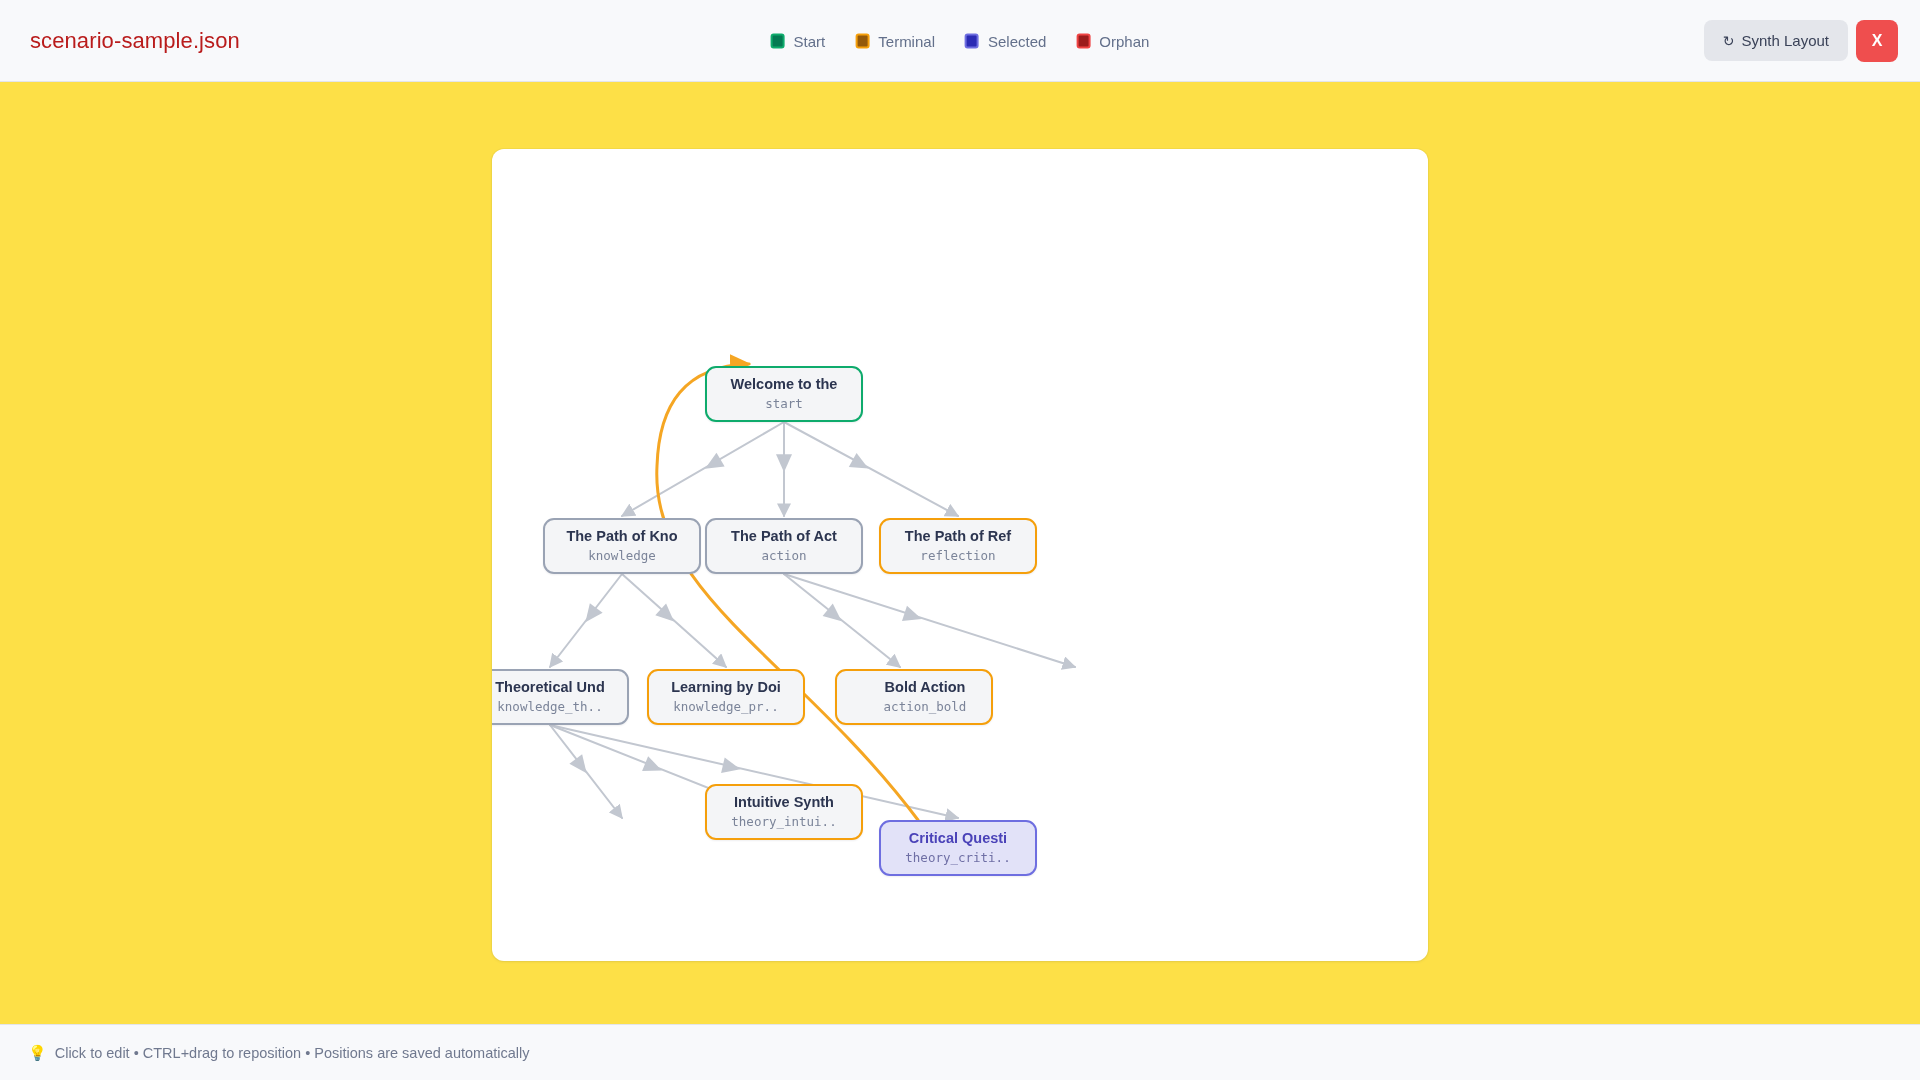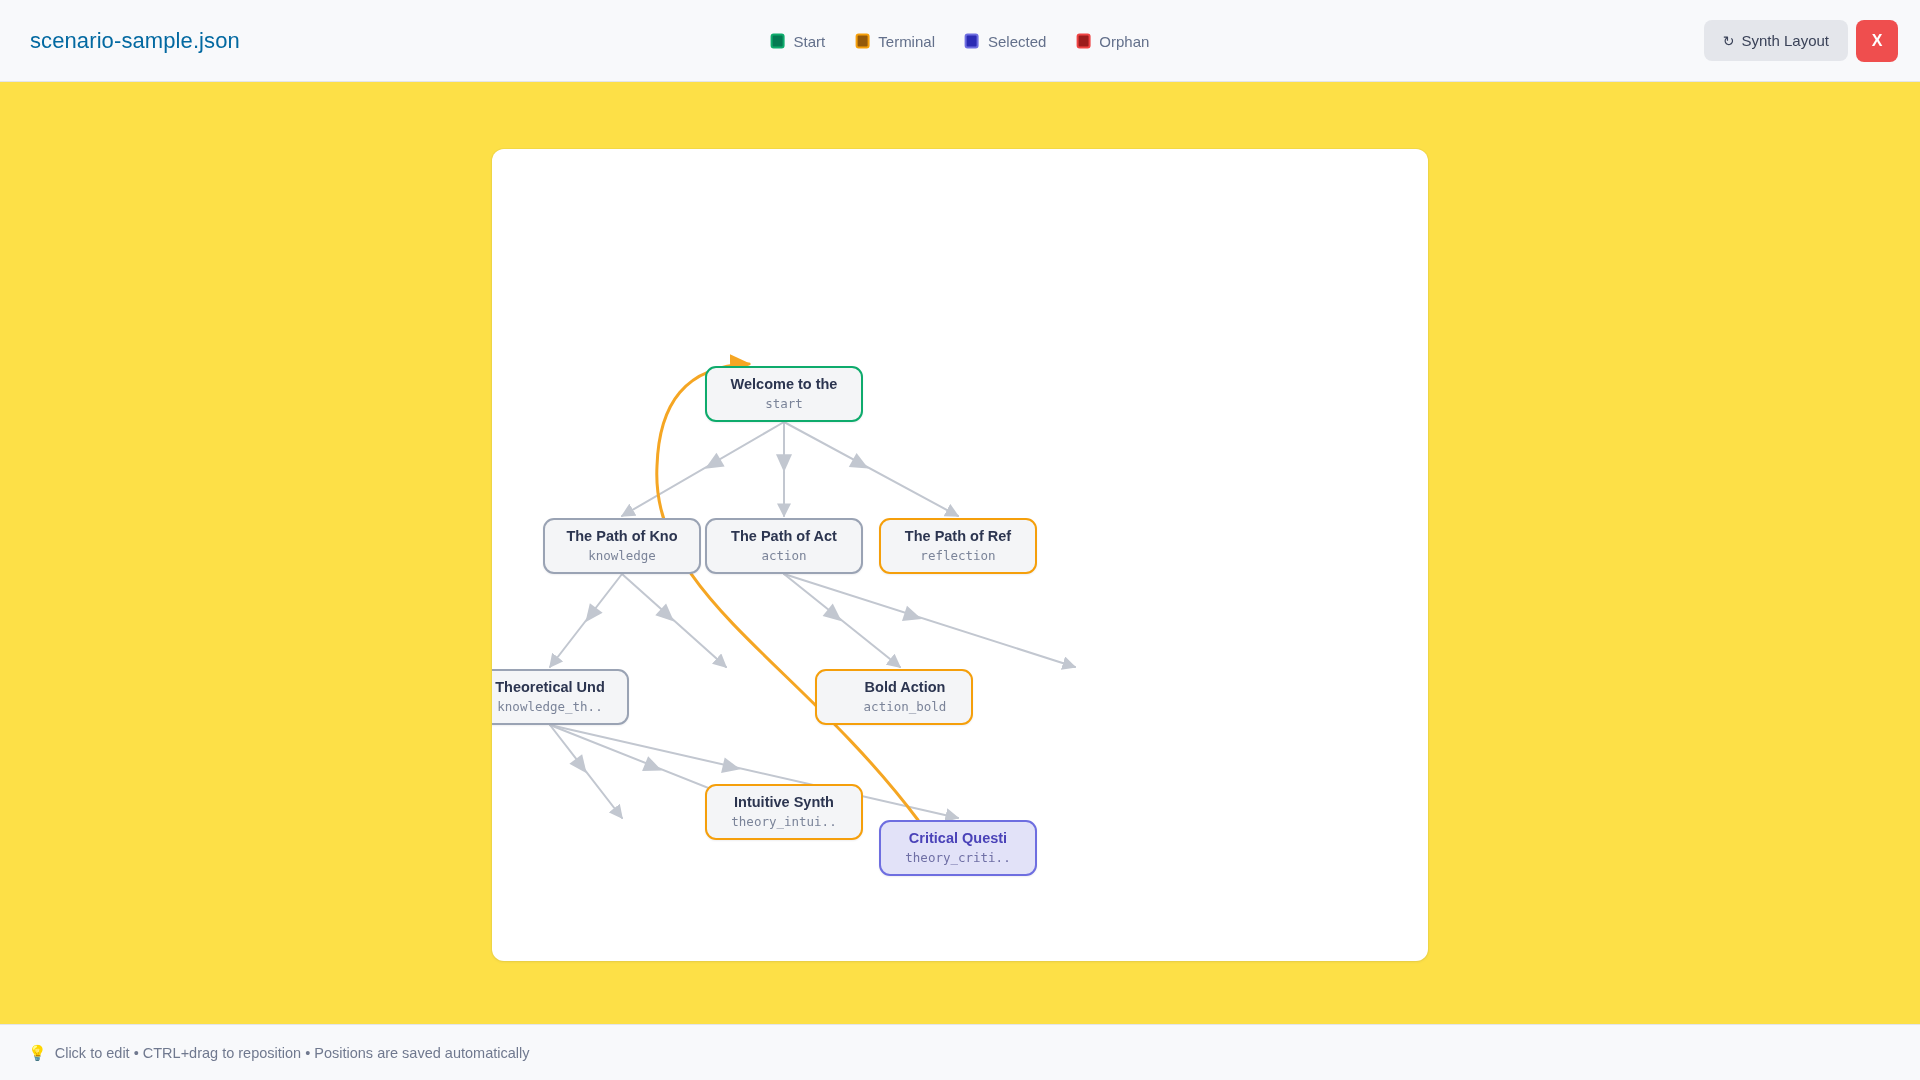--- a/index.html
+++ b/index.html
@@ -29,21 +29,21 @@
     border-bottom: 1px solid #e3e5ea;
     display: flex;
     align-items: center;
   }
   .header-title {
     position: absolute;
     left: 30px;
     top: 50%;
     transform: translateY(-50%);
     font-size: 22px;
-    color: #0369a1;
+    color: #b91c1c;
     letter-spacing: 0.1px;
     white-space: nowrap;
   }
   .legend {
     position: absolute;
     left: 50%;
     top: 50%;
     transform: translate(-50%, -50%);
     display: flex;
     align-items: center;
@@ -277,21 +277,25 @@
             <div class="node-id">action</div>
           </div>
           <div class="node is-terminal" style="left: 387px; top: 369px; text-align: right;">
             <div class="node-title">The Path of Ref</div>
             <div class="node-id">reflection</div>
           </div>
           <div class="node is-default" style="left: -21px; top: 520px;">
             <div class="node-title">Theoretical Und</div>
             <div class="node-id">knowledge_th..</div>
           </div>
-          <div class="node is-terminal" style="left: 323px; top: 520px; padding-left: 28px;">
+          <div class="node is-terminal" style="left: 155px; top: 520px;">
+            <div class="node-title">Learning by Doi</div>
+            <div class="node-id">knowledge_pr..</div>
+          </div>
+          <div class="node is-terminal" style="left: 343px; top: 520px; padding-left: 28px;">
             <div class="node-title">Bold Action</div>
             <div class="node-id">action_bold</div>
           </div>
           <div class="node is-terminal" style="left: 213px; top: 635px;">
             <div class="node-title">Intuitive Synth</div>
             <div class="node-id">theory_intui..</div>
           </div>
           <div class="node is-selected" style="left: 387px; top: 671px;">
             <div class="node-title">Critical Questi</div>
             <div class="node-id">theory_criti..</div>

